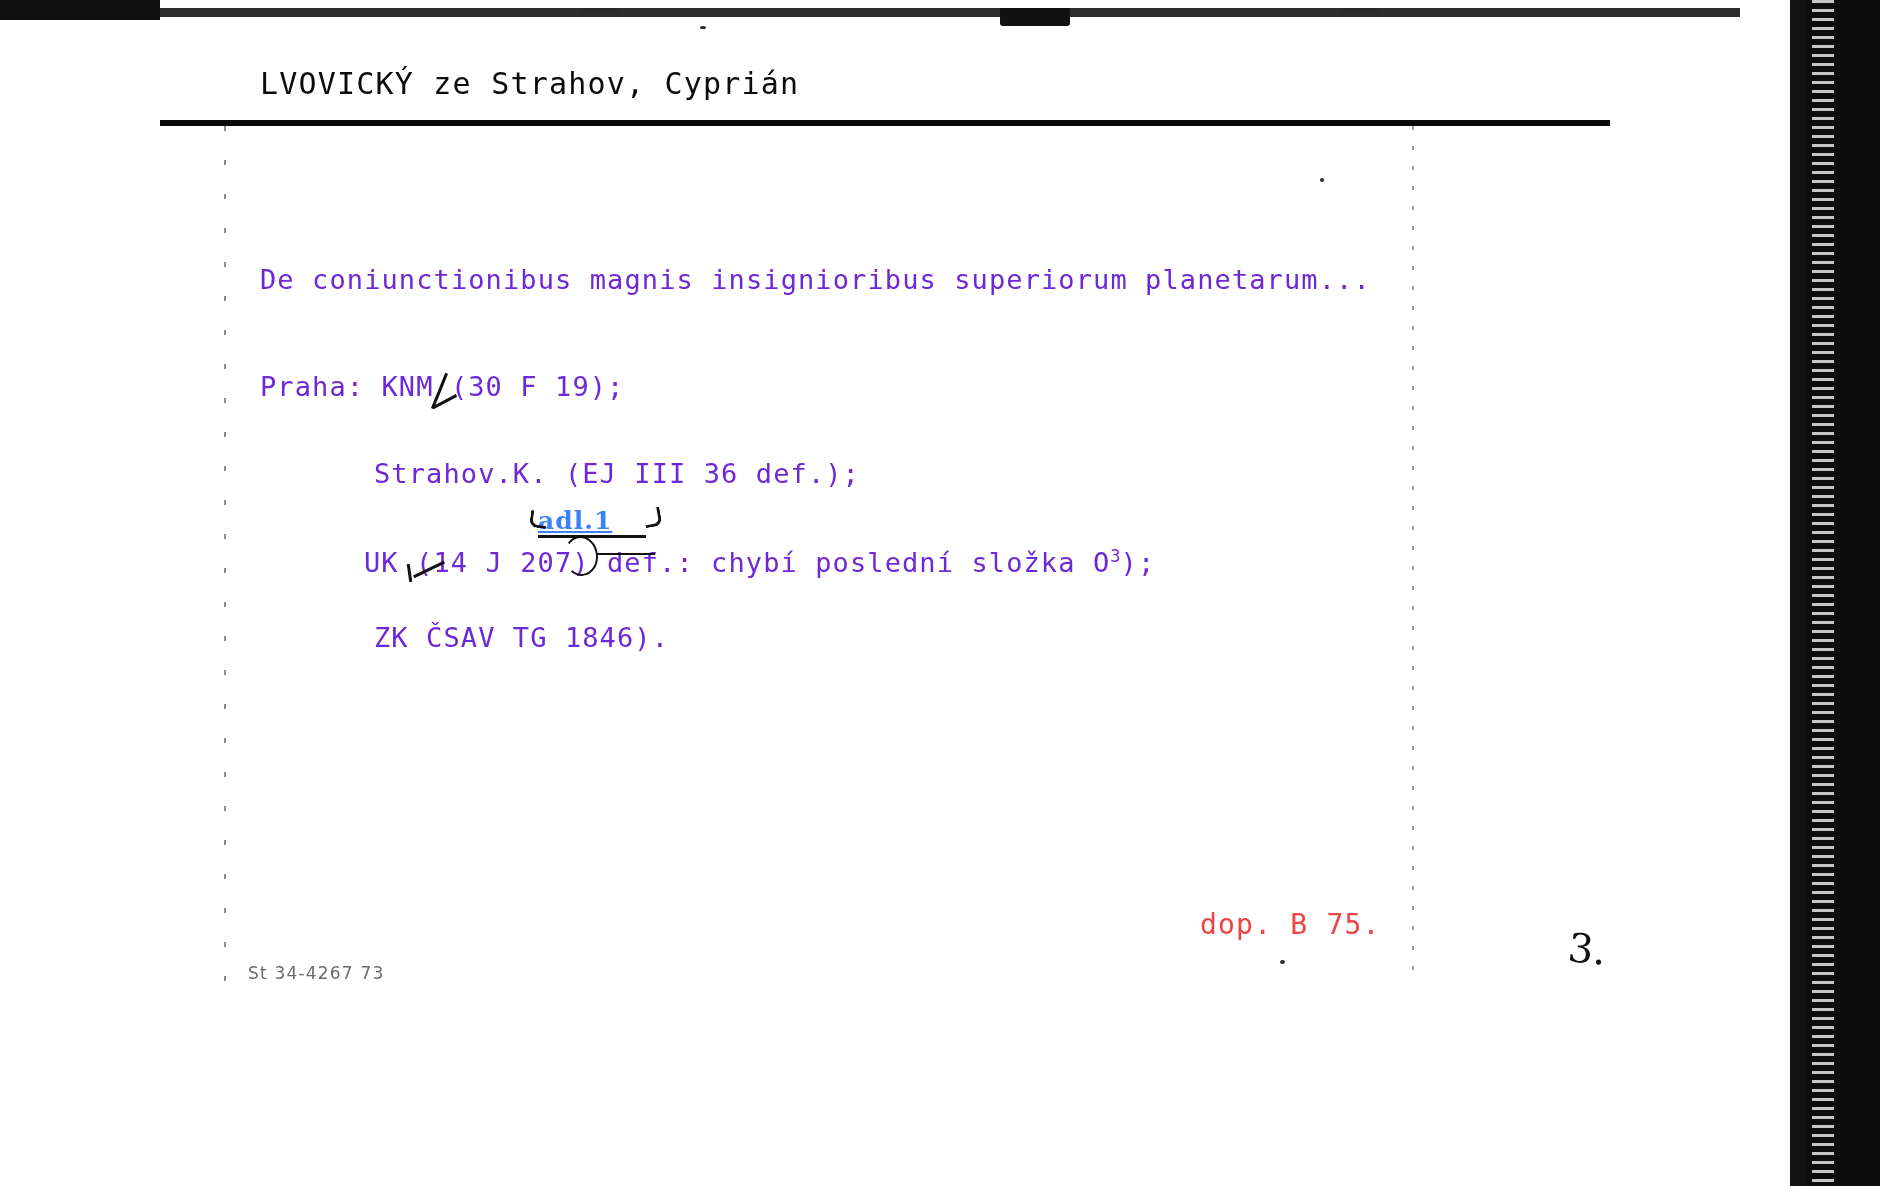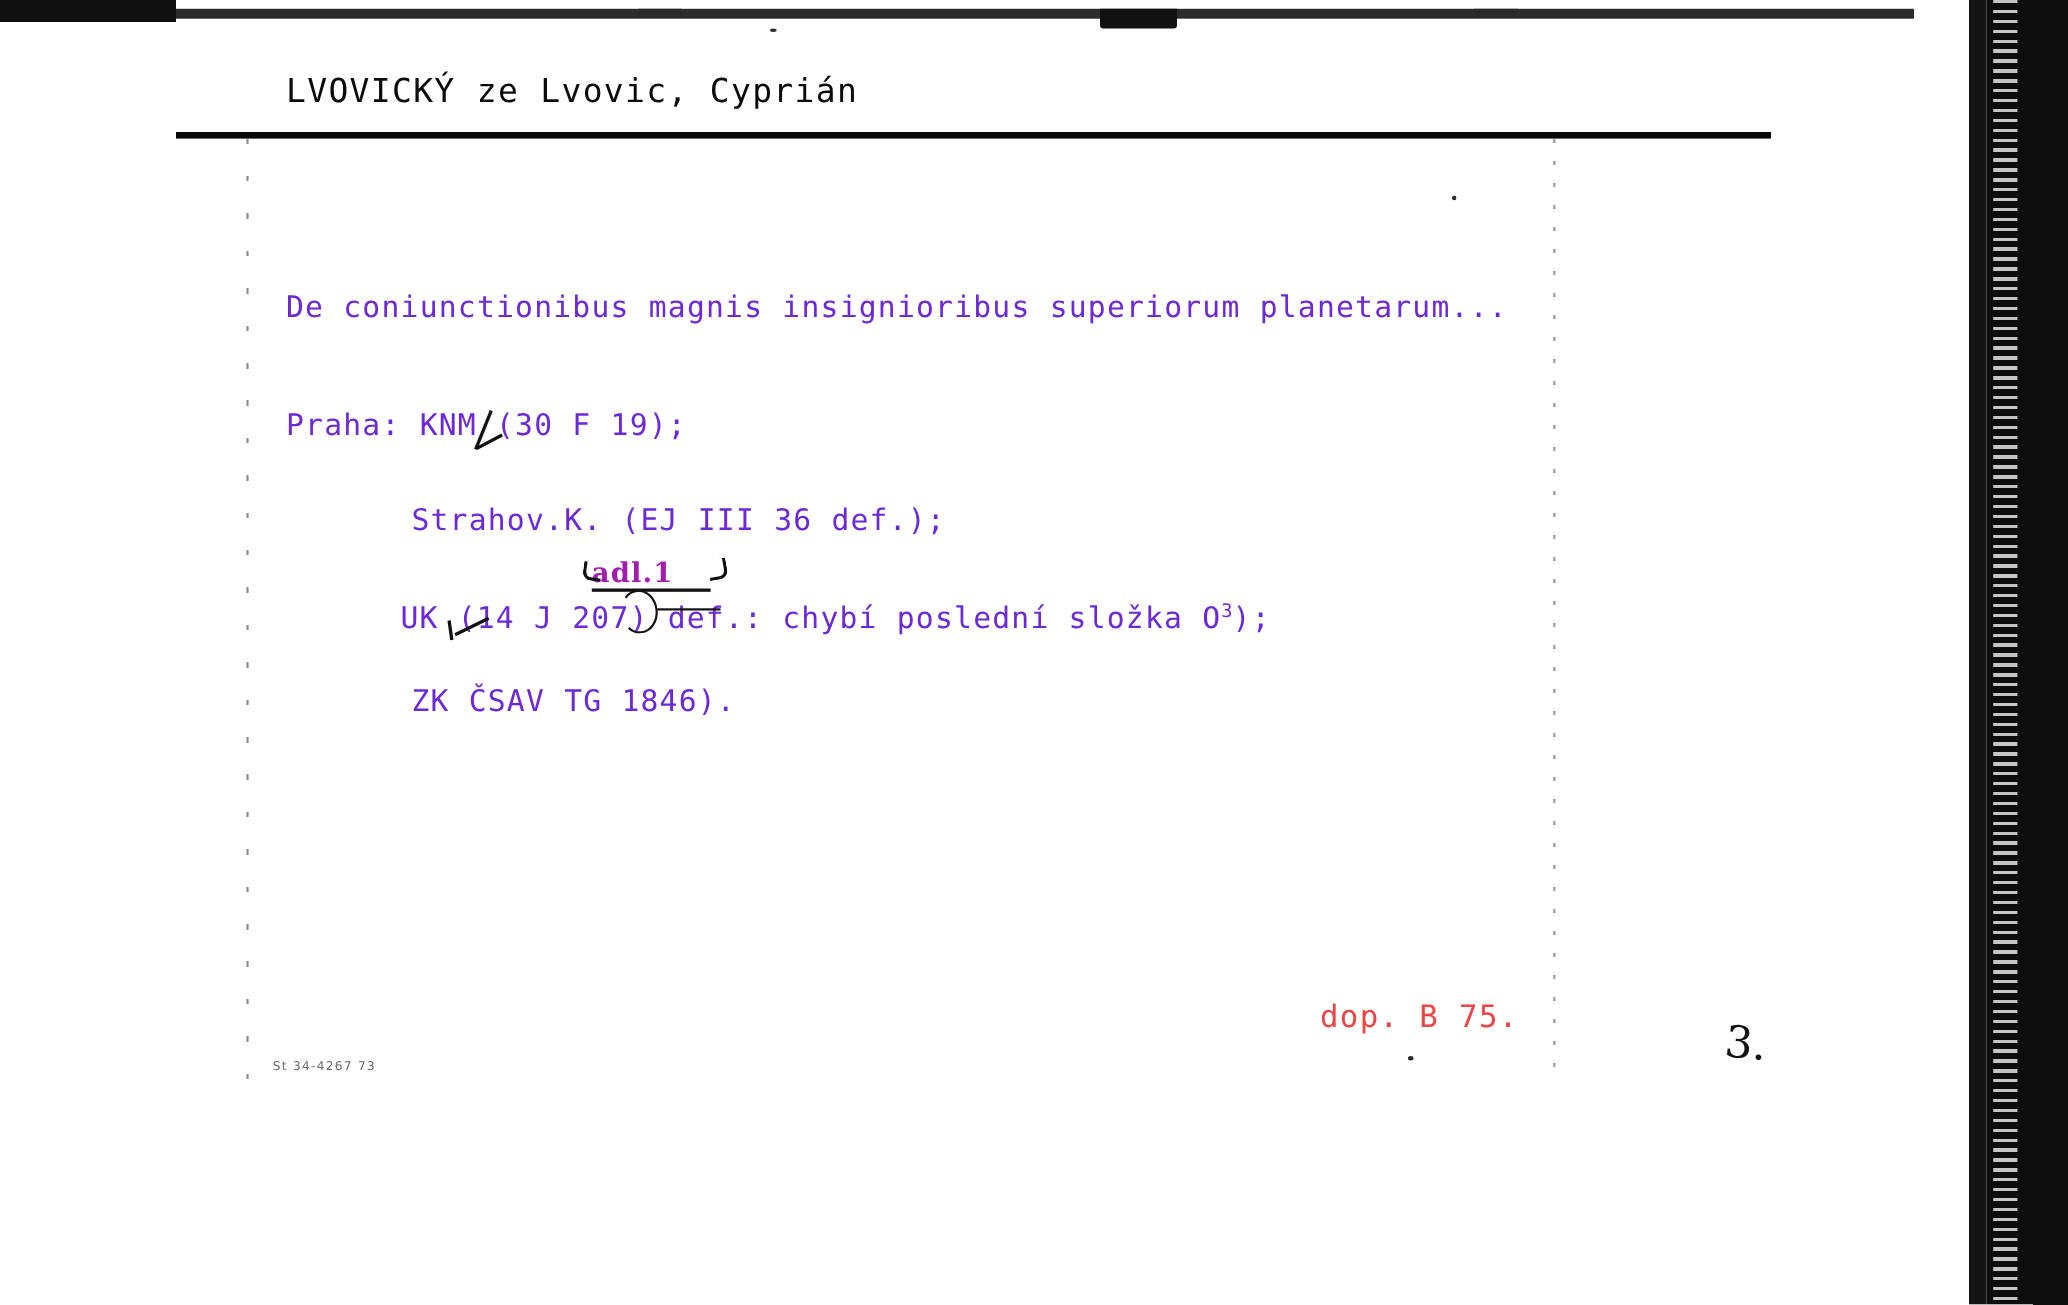--- a/index.html
+++ b/index.html
@@ -189,23 +189,24 @@
   }
 
   
   .handwritten {
     position: absolute;
     left: 378px;
     top: 498px;
     font-family: "DejaVu Serif", serif;
     font-size: 25px;
     font-weight: 700;
-    color: #a21caf;
+    color: #3b82f6;
     letter-spacing: 1px;
     white-space: pre;
+    text-decoration: underline;
   }
   .hw-underline {
     position: absolute;
     left: 378px;
     top: 527px;
     width: 108px;
     height: 3px;
     background: #111;
   }
   .hw-hook-left {
@@ -297,21 +298,21 @@
     letter-spacing: 1.2px;
     color: #ef4444;
     white-space: pre;
   }
 
   .printers-mark {
     position: absolute;
     left: 88px;
     top: 955px;
     font-family: "DejaVu Sans", sans-serif;
-    font-size: 11px;
+    font-size: 17px;
     letter-spacing: 1.2px;
     color: #6a6a6a;
     white-space: pre;
   }
 
   .page-number-hw {
     position: absolute;
     left: 1408px;
     top: 918px;
     font-family: "DejaVu Serif", serif;
@@ -338,21 +339,21 @@
   <div class="scan-edge-right2"></div>
   <div class="scan-edge-right"></div>
 
   <div class="card">
 
     <div class="card-top-edge"></div>
     <div class="card-top-notch"></div>
     <div class="card-top-tick" style="left:420px;"></div>
     <div class="card-top-tick" style="left:1180px;"></div>
 
-    <div class="heading">LVOVICKÝ ze Lvovic, Cyprián</div>
+    <div class="heading">LVOVICKÝ ze Strahov, Cyprián</div>
 
     <div class="rule"></div>
 
     <div class="vrule left"></div>
     <div class="vrule right"></div>
 
     <div class="body-text title-block">
       <div>De coniunctionibus magnis insignioribus superiorum planetarum...</div>
     </div>
 

